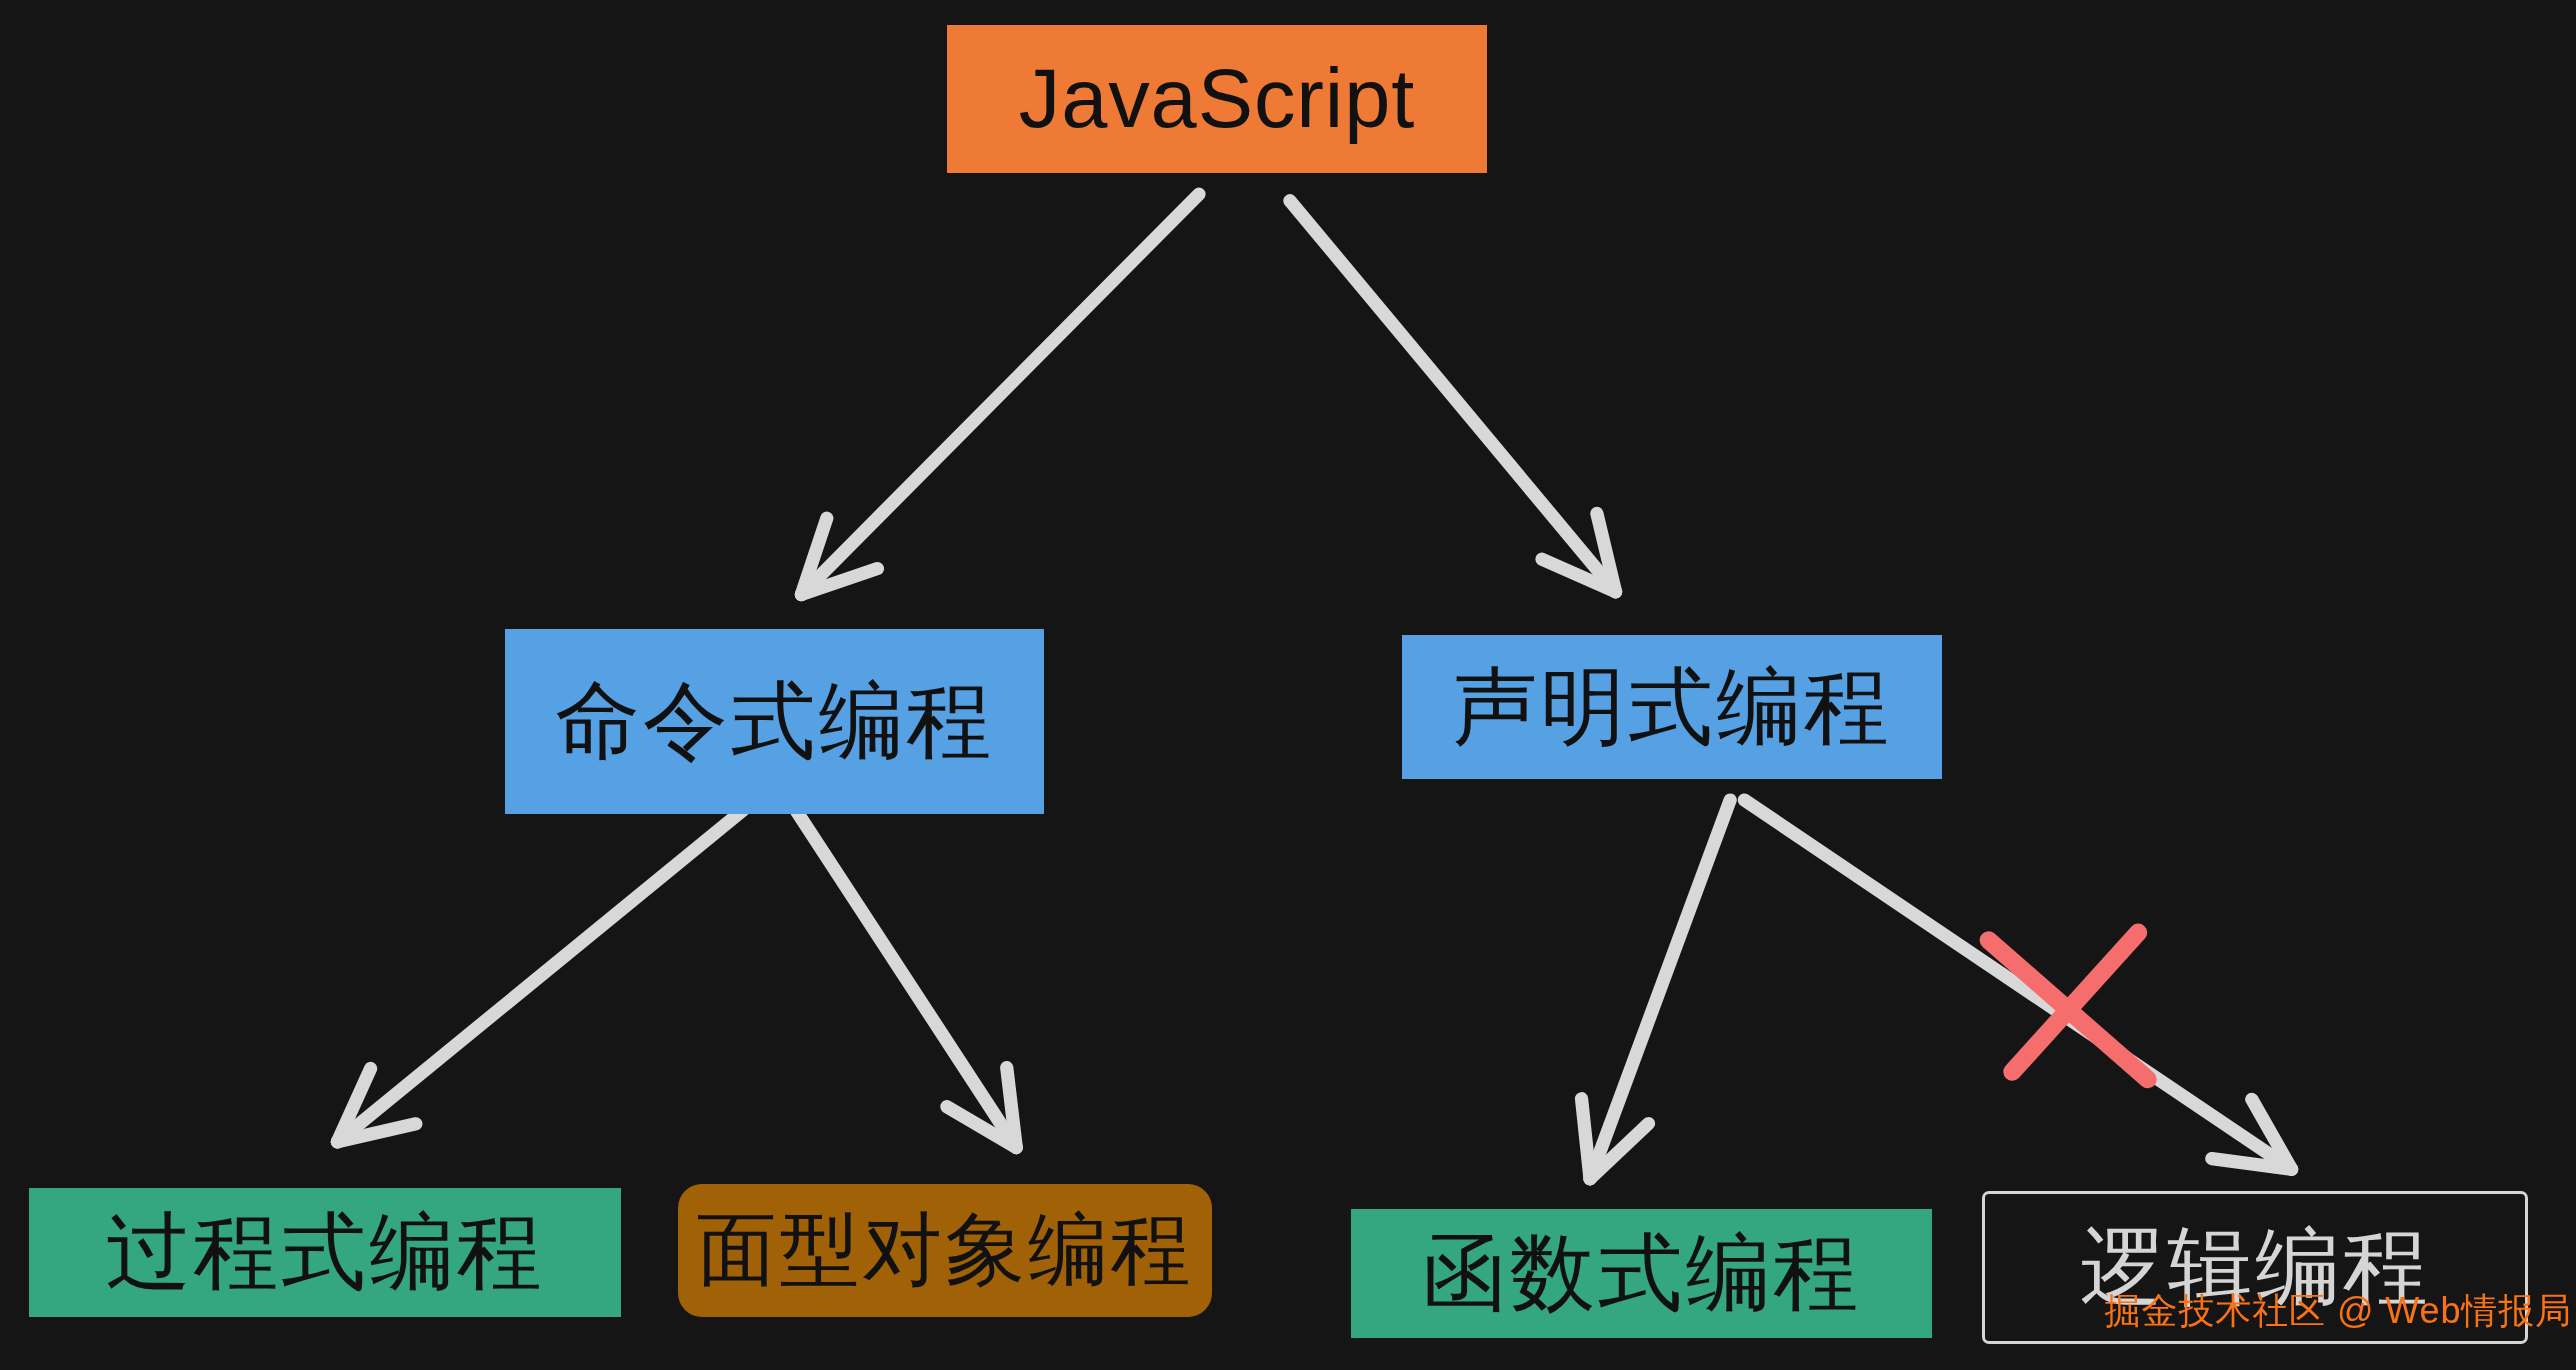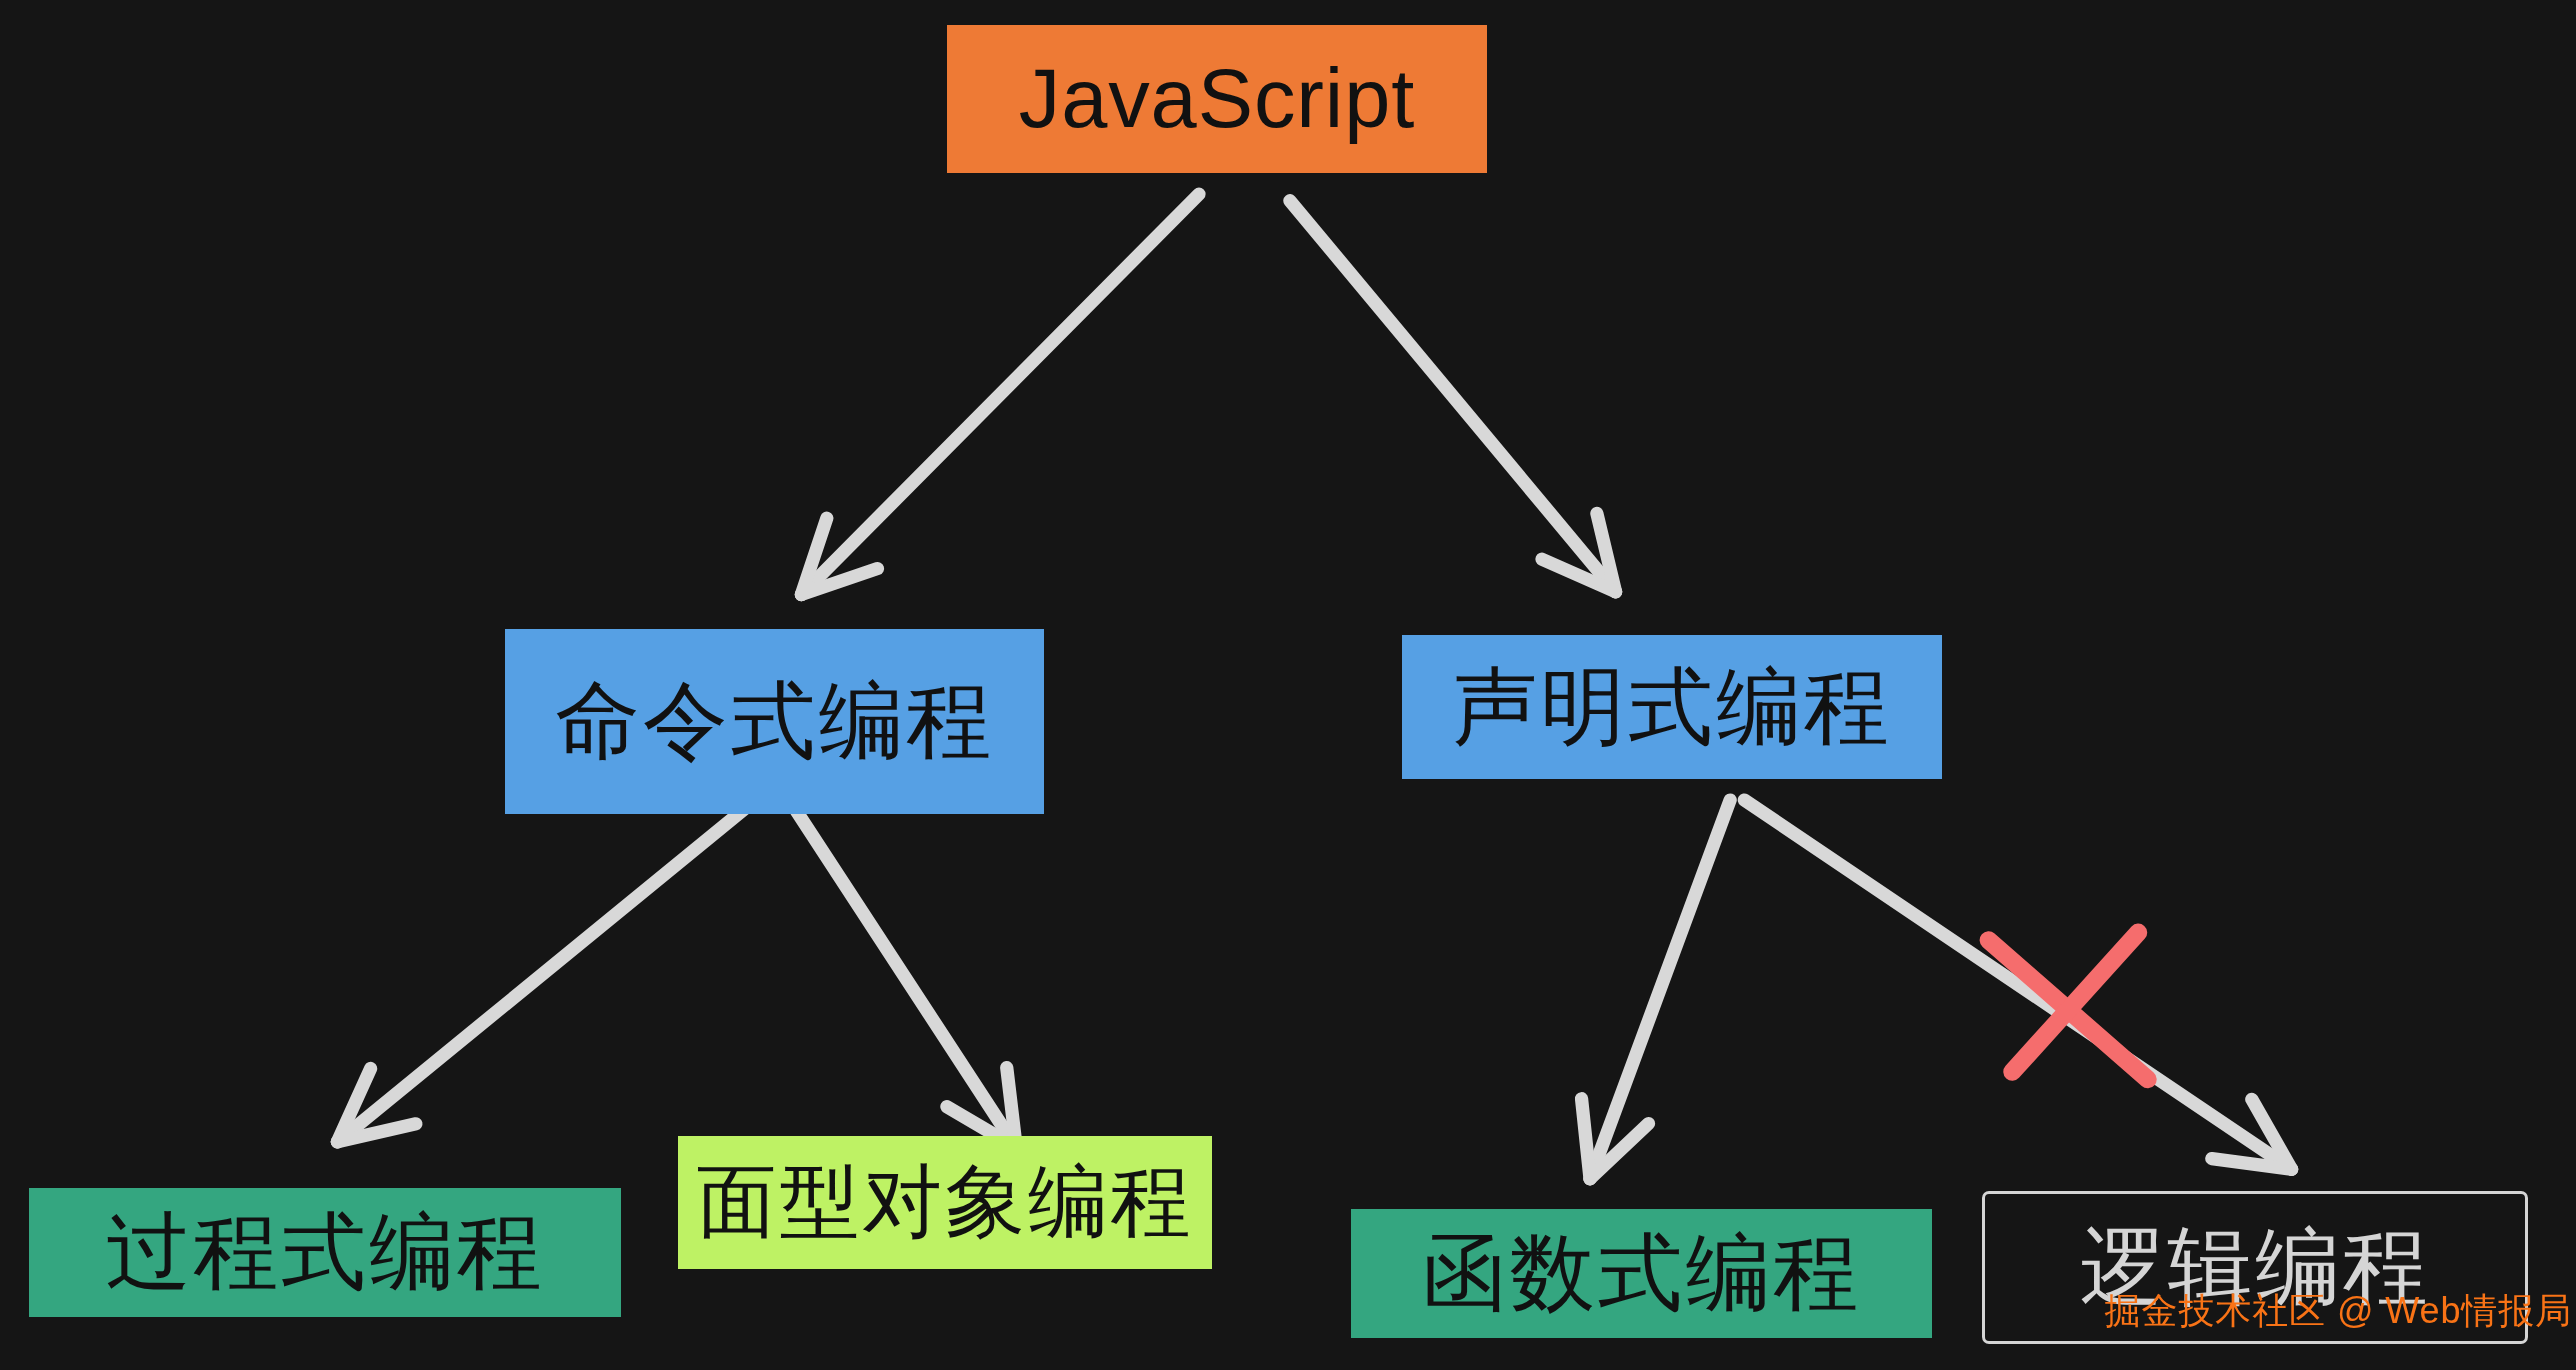--- a/index.html
+++ b/index.html
@@ -94,21 +94,21 @@
       </div>
       <div class="node node-imperative" style="left: 505px; top: 629px; width: 539px; height: 185px; background: rgb(86, 160, 228); text-align: right;">
         <span>命令式编程</span>
       </div>
       <div class="node node-declarative" style="left: 1402px; top: 635px; width: 540px; height: 144px; background: rgb(86, 160, 228);">
         <span>声明式编程</span>
       </div>
       <div class="node node-procedural" style="left: 29px; top: 1188px; width: 592px; height: 129px; background: rgb(52, 166, 128);">
         <span>过程式编程</span>
       </div>
-      <div class="node node-object-oriented" style="left: 678px; top: 1136px; width: 534px; height: 133px; background: #bef264;">
+      <div class="node node-object-oriented" style="left: 678px; top: 1184px; width: 534px; height: 133px; background: #a16207; border-radius: 24px;">
         <span>面型对象编程</span>
       </div>
       <div class="node node-functional" style="left: 1351px; top: 1209px; width: 581px; height: 129px; background: rgb(52, 166, 128);">
         <span>函数式编程</span>
       </div>
       <div class="node node-logic outlined" style="left: 1982px; top: 1191px; width: 540px; height: 147px; border-radius: 7px;">
         <span>逻辑编程</span>
       </div>
     </div>
   <div class="watermark">掘金技术社区 @ Web情报局</div>

